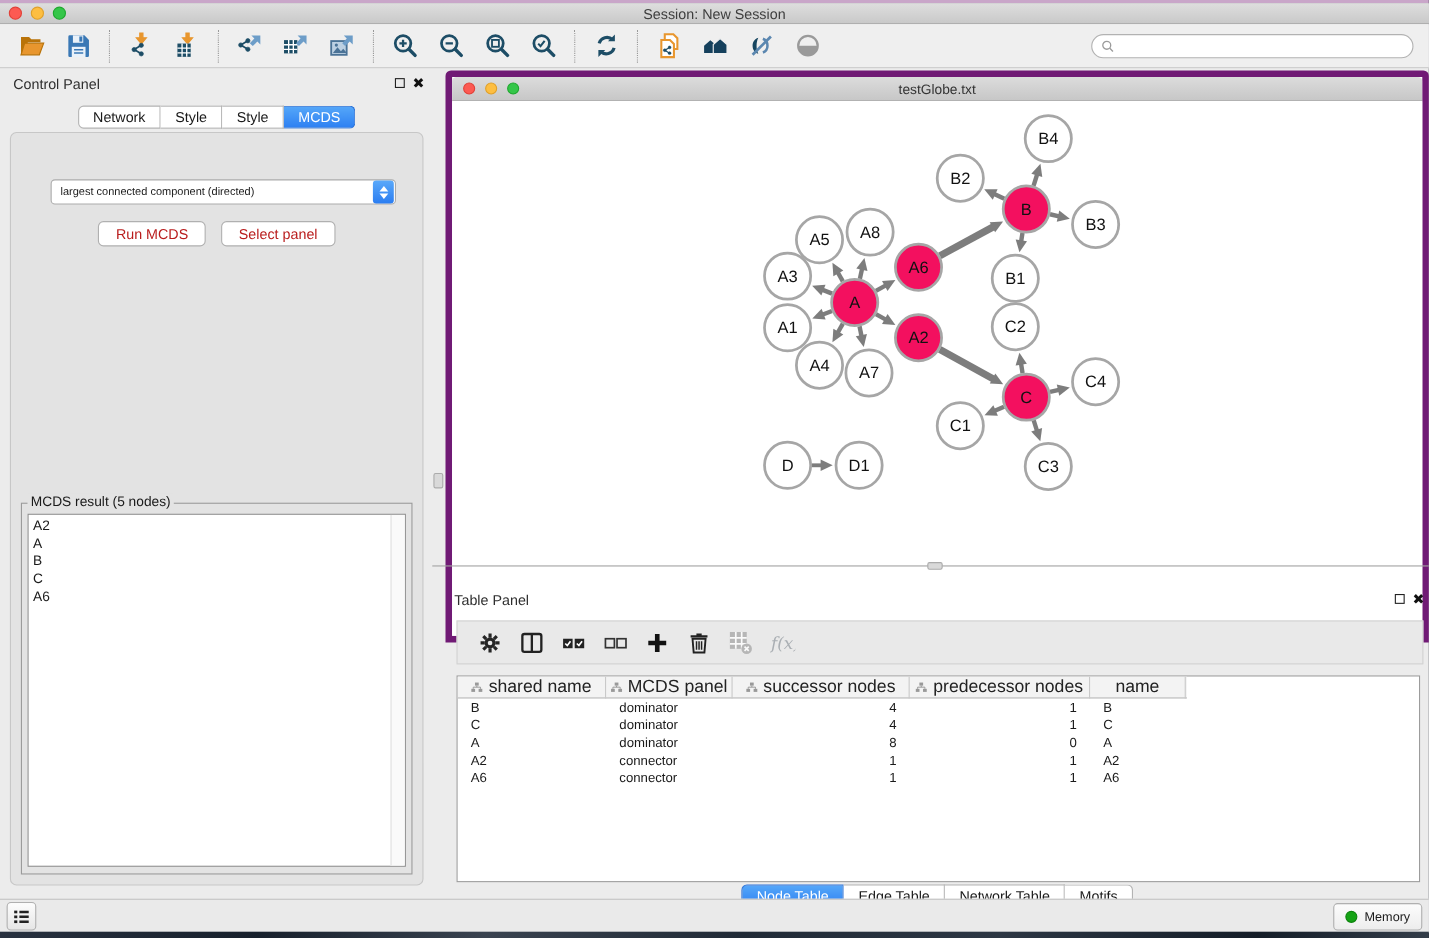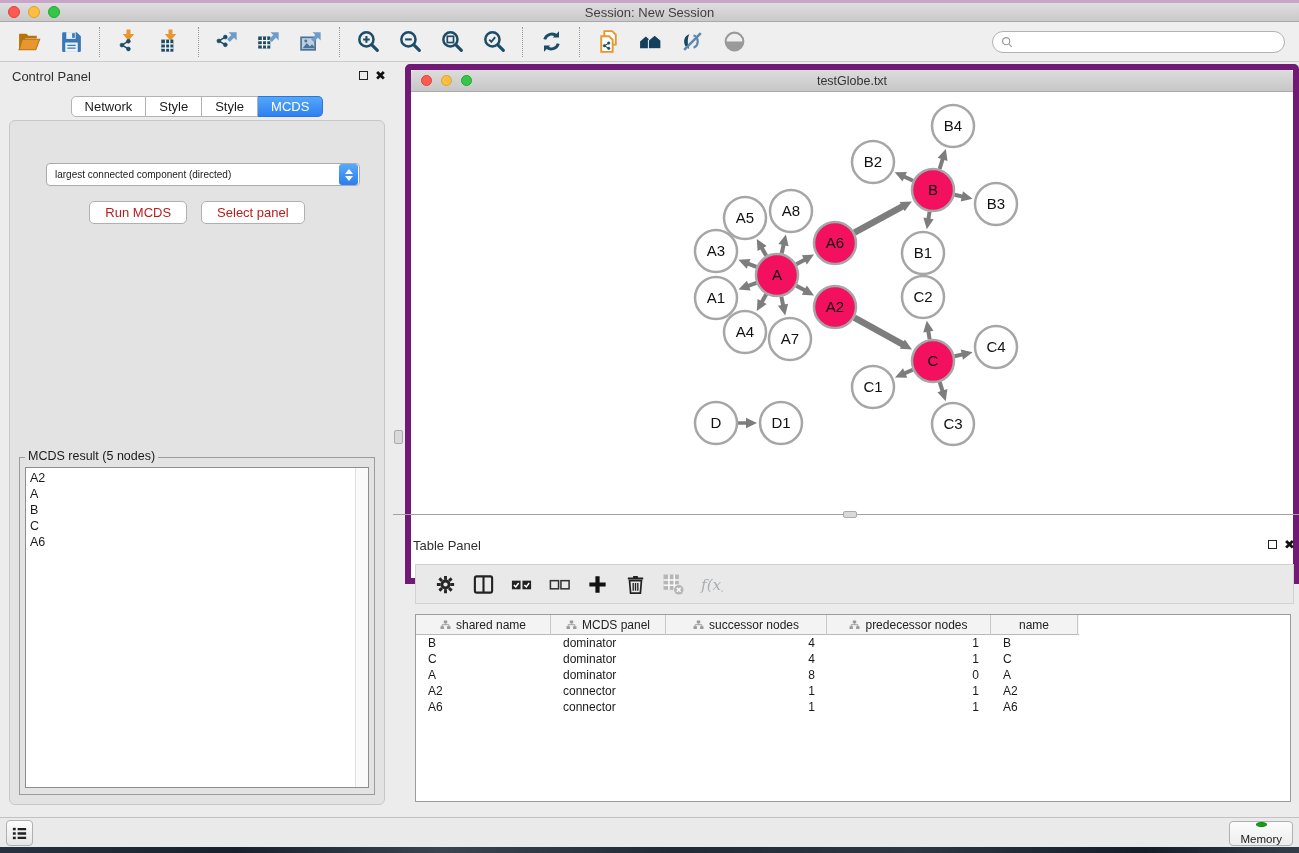--- a/index.html
+++ b/index.html
@@ -91,34 +91,34 @@
   
   .table-panel { position:absolute; left:405px; top:513px; width:894px; height:297px;margin-top:18px; }
   .tp-toolbar { position:absolute; top:30px; left:10px; right:5px; height:40px; background:#e9e9e9;
     border:1px solid #d2d2d2; display:flex; align-items:center; padding:0 10px; }
   .tp-icon { width:26px; height:26px; margin:0 6px; display:flex; align-items:center; justify-content:center; }
   .tp-icon svg { width:23px; height:23px; }
   .tp-icon.disabled { opacity:.8; }
   .table-wrap { position:absolute; top:80px; left:10px; right:8px; height:188px; background:#fff; border:1px solid #9c9c9c; overflow:hidden; }
   .thead { position:relative; height:20px; border-bottom:1px solid #b9b9b9; width:663px; background:#f3f3f3; display:flex; }
   .th { height:20px; border-right:1px solid #c9c9c9; display:flex; align-items:center; justify-content:center; gap:5px;
-    font-size:12px; color:#222; }
+    font-size:16px; color:#222; }
   .th svg { width:11px; height:10px; }
   .trow { display:flex; height:16px; align-items:center; }
   .td { font-size:12px; padding:0 12px; white-space:nowrap; }
   .td.num { text-align:right; }
   .tp-tabs { position:absolute; top:270px; left:0; right:0; }
 
   
   .statusbar { position:absolute; left:0; right:0; bottom:0; height:31px; background:#eaeaea; border-top:1px solid #c2c2c2; }
   .sb-left { position:absolute; left:6px; top:2px; width:27px; height:26px; background:linear-gradient(#fdfdfd,#e6e6e6);
     border:1px solid #b0b0b0; border-radius:4px; display:flex; align-items:center; justify-content:center; }
   .sb-left svg { width:17px; height:17px; }
   .memory-btn { position:absolute; right:6px; top:3px; height:25px; background:linear-gradient(#fcfcfc,#ededed);
-    border:1px solid #b0b0b0; border-radius:4px; display:flex; align-items:center; gap:6px; padding:0 10px;flex-direction:column; }
+    border:1px solid #b0b0b0; border-radius:4px; display:flex; align-items:center; gap:6px; padding:0 10px; }
   .mem-dot { width:11px; height:11px; border-radius:50%; background:#15a315; border:1px solid #0c840c; }
   .memory-btn span { font-size:11.5px; }
 </style>
 </head>
 <body>
 
 <div class="screen">
   <div class="menu-strip"></div>
 
   <div class="app-window">
@@ -587,20 +587,26 @@
             </div>
             <div class="trow">
               <div class="td" style="width: 135px; text-align: left;">A6</div>
               <div class="td" style="width: 115px; text-align: left;">connector</div>
               <div class="td num" style="width: 161px; text-align: right;">1</div>
               <div class="td num" style="width: 164px; text-align: right;">1</div>
               <div class="td" style="width: 87px; text-align: left;">A6</div>
             </div>
           </div>
       </div>
+      <div class="seg-tabs tp-tabs" id="tp-tabs">
+          <div class="seg-tab active">Node Table</div>
+          <div class="seg-tab">Edge Table</div>
+          <div class="seg-tab">Network Table</div>
+          <div class="seg-tab">Motifs</div>
+        </div>
     </div>
 
     <div class="statusbar">
       <div class="sb-left">
         <svg viewBox="0 0 18 18">
           <g fill="#222">
               <rect x="2" y="3" width="3" height="2.6"></rect>
               <rect x="2" y="7.7" width="3" height="2.6"></rect>
               <rect x="2" y="12.4" width="3" height="2.6"></rect>
             </g>

